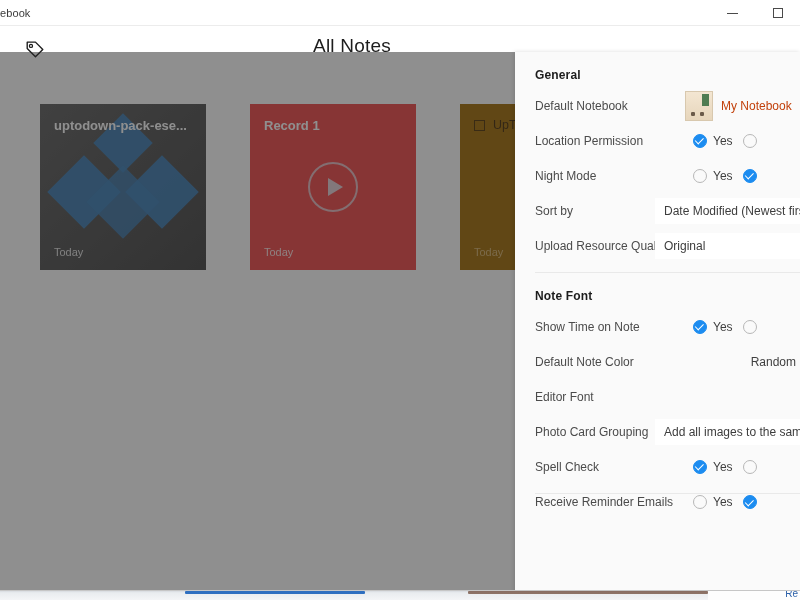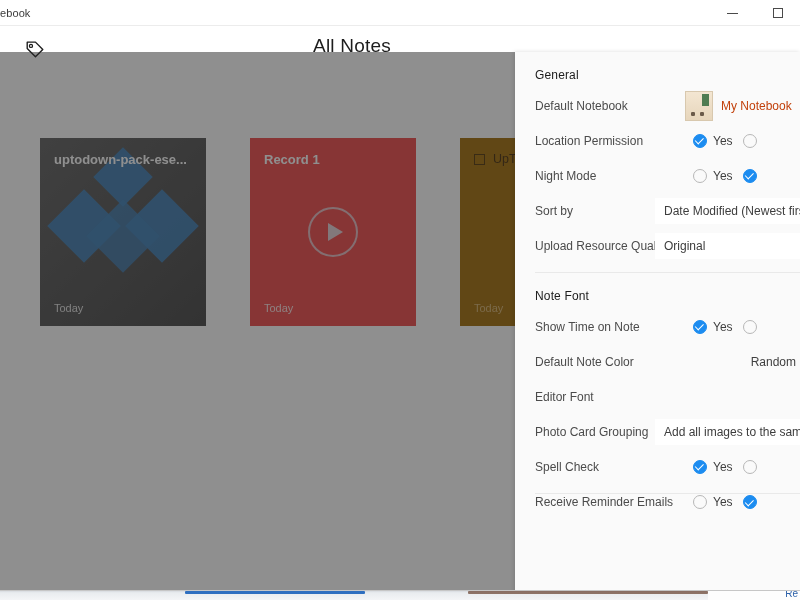--- a/index.html
+++ b/index.html
@@ -97,23 +97,22 @@
   #all-notes-title {
     position:absolute; left:0; right:0; text-align:center;
     font-size:19px; color:#1d1d1d; top:9px; letter-spacing:.2px;
     padding-right:128px;
   }
 
   #cards {
     position:absolute; left:8px; top:78px; display:flex; gap:44px;
   }
   .card {
-    width:166px; height:188px; position:relative; overflow:hidden;
+    width:166px; height:166px; position:relative; overflow:hidden;
     flex:0 0 166px;
-    margin-top:34px;
   }
   .card-title {
     position:absolute; left:14px; top:14px; right:12px;
     font-size:13px; color:#ffffff; font-weight:600;
     white-space:nowrap; overflow:hidden;
   }
   .card-date {
     position:absolute; left:14px; bottom:12px;
     font-size:11px; color:rgba(255,255,255,.82);
   }
@@ -170,21 +169,21 @@
     height:42px; display:flex; align-items:center; position:relative;
   }
   #back-arrow {
     position:absolute; left:18px; top:10px; width:22px; height:22px;
   }
   #settings-title {
     width:100%; text-align:center; font-size:14px; color:#1d1d1d;
     font-weight:600; letter-spacing:.1px;
   }
   .sect-title {
-    font-size:12px; font-weight:400; color:#1c1c1c;
+    font-size:12px; font-weight:700; color:#1c1c1c;
     padding:16px 0 6px 20px; letter-spacing:.15px;
   }
   .row {
     position:relative; height:35px; display:flex; align-items:center;
     padding-left:20px;
   }
   .row-label { font-size:12px; color:#4b4b4b; white-space:nowrap; }
 
   .row-val-right {
     position:absolute; right:4px; font-size:12px; color:#3f3f3f;

